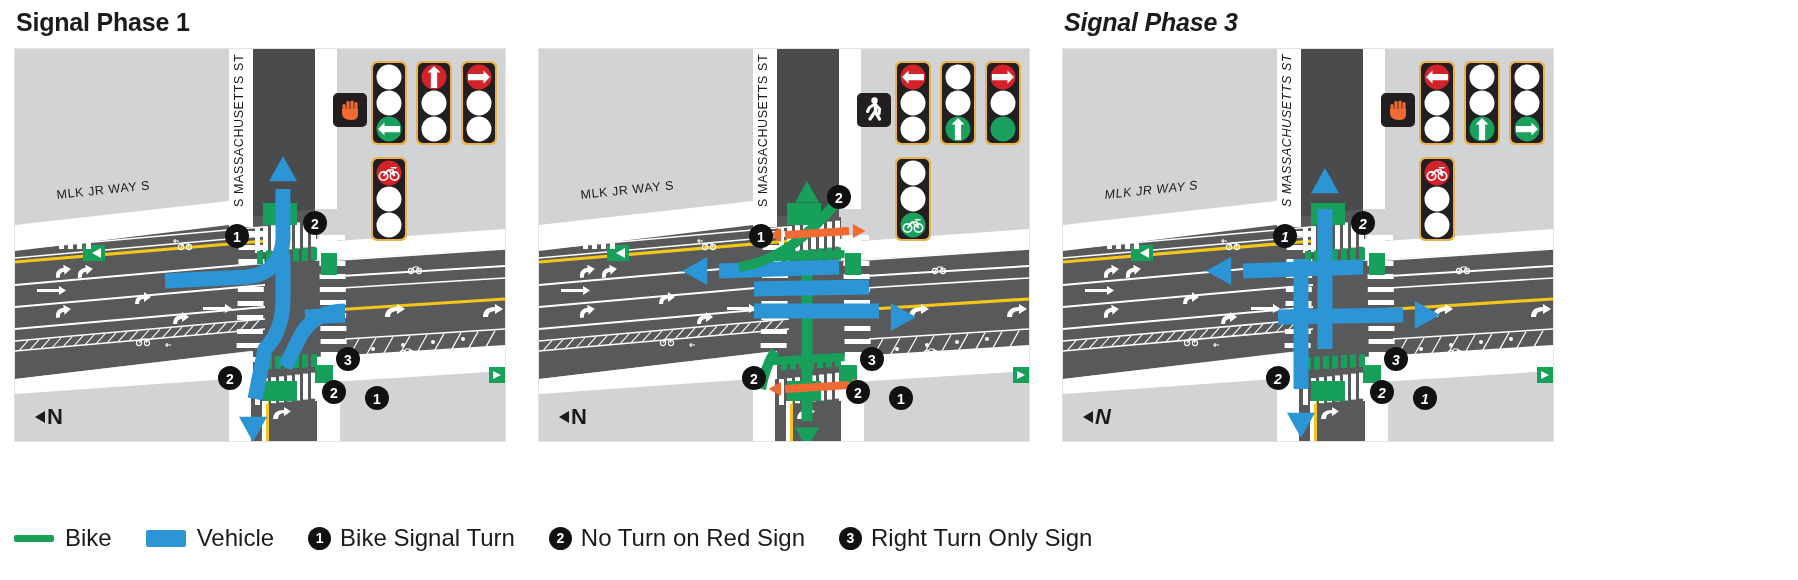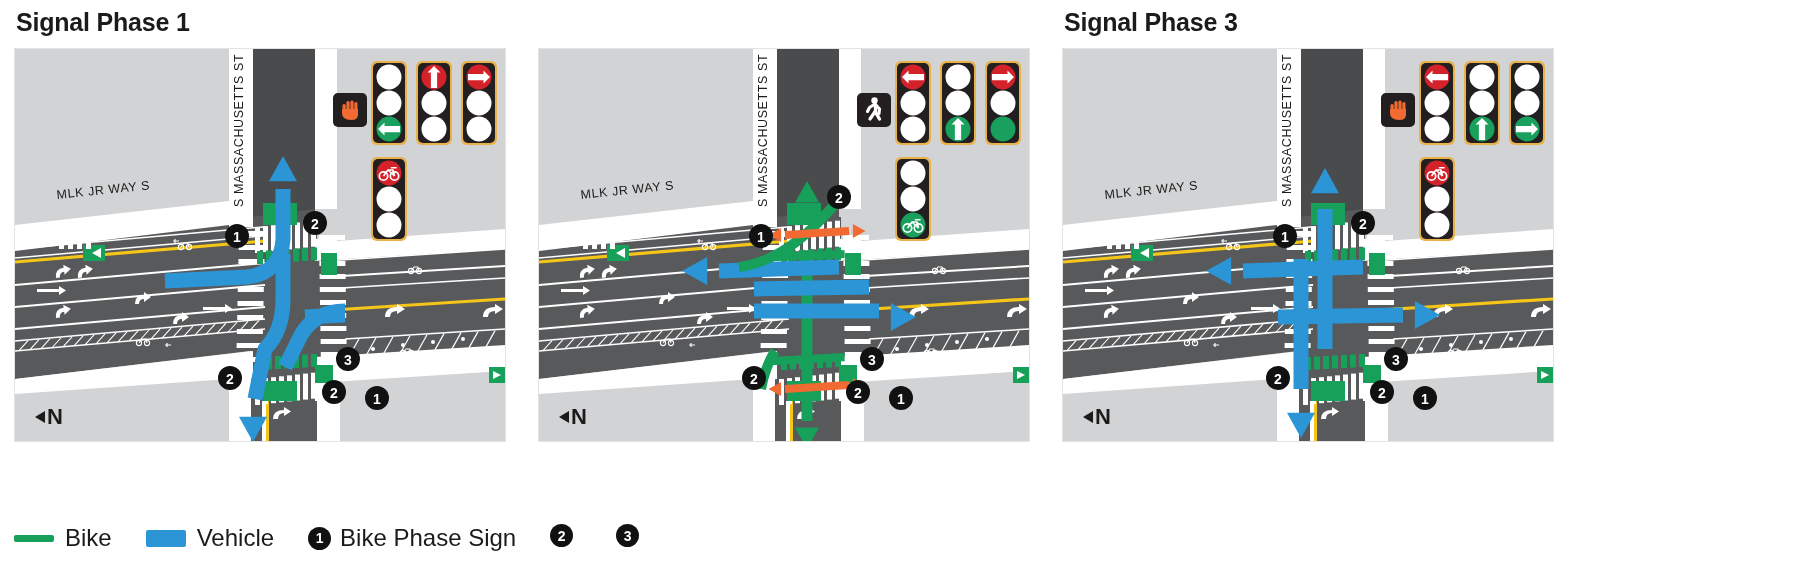--- a/index.html
+++ b/index.html
@@ -635,21 +635,21 @@
             <circle cx="374" cy="176" r="12.5" fill="#18a05c"></circle>
             <circle cx="368.5" cy="179" r="4.2" fill="none" stroke="#fff" stroke-width="1.7"></circle>
             <circle cx="379.5" cy="179" r="4.2" fill="none" stroke="#fff" stroke-width="1.7"></circle>
             <path d="M 368.5 179 L 373 173 L 378 173 L 379.5 179" fill="none" stroke="#fff" stroke-width="1.7" stroke-linejoin="round"></path>
             <path d="M 373 173 L 379.5 179" fill="none" stroke="#fff" stroke-width="1.5"></path>
             <path d="M 376.5 170.8 L 381 170.8" fill="none" stroke="#fff" stroke-width="1.6" stroke-linecap="round"></path>
           </g>
         </svg>
       </div>
     </div>
-    <div class="panel" style="left: 1062px; width: 490px;">
+    <div class="panel" style="left: 1062px; width: 490px; font-style: italic;">
       <div class="panel-title">Signal Phase 3</div>
       <div class="map">
         <svg width="490" height="392" viewBox="0 0 490 392">
           <g>
             <rect x="0" y="0" width="490" height="392" fill="#d2d3d5"></rect>
             <polygon points="0,0 218,0 218,392 0,392" fill="#d2d3d5"></polygon>
             <polygon points="0,150 300,108 300,0 0,0" fill="#d2d3d5"></polygon>
             <polygon points="0,0 214,0 214,160 0,186" fill="#d2d3d5"></polygon>
             <polygon points="0,176 214,152 214,196 0,222" fill="#ffffff"></polygon>
             <polygon points="0,196 252,166 252,300 0,330" fill="#58595b"></polygon>
@@ -927,22 +927,24 @@
       <div class="lg">
         <span class="lg-swatch lg-line" style="background: rgb(23, 160, 90);"></span>
         <span class="lg-label">Bike</span>
       </div>
       <div class="lg">
         <span class="lg-swatch lg-block" style="background: rgb(43, 149, 214);"></span>
         <span class="lg-label">Vehicle</span>
       </div>
       <div class="lg">
         <span class="lg-badge">1</span>
-        <span class="lg-label">Bike Phase Sign</span>
+        <span class="lg-label">Bike Signal Turn</span>
       </div>
       <div class="lg">
         <span class="lg-badge">2</span>
+        <span class="lg-label">No Turn on Red Sign</span>
       </div>
       <div class="lg">
         <span class="lg-badge">3</span>
+        <span class="lg-label">Right Turn Only Sign</span>
       </div>
     </div>
   </div>
 
 </body></html>

